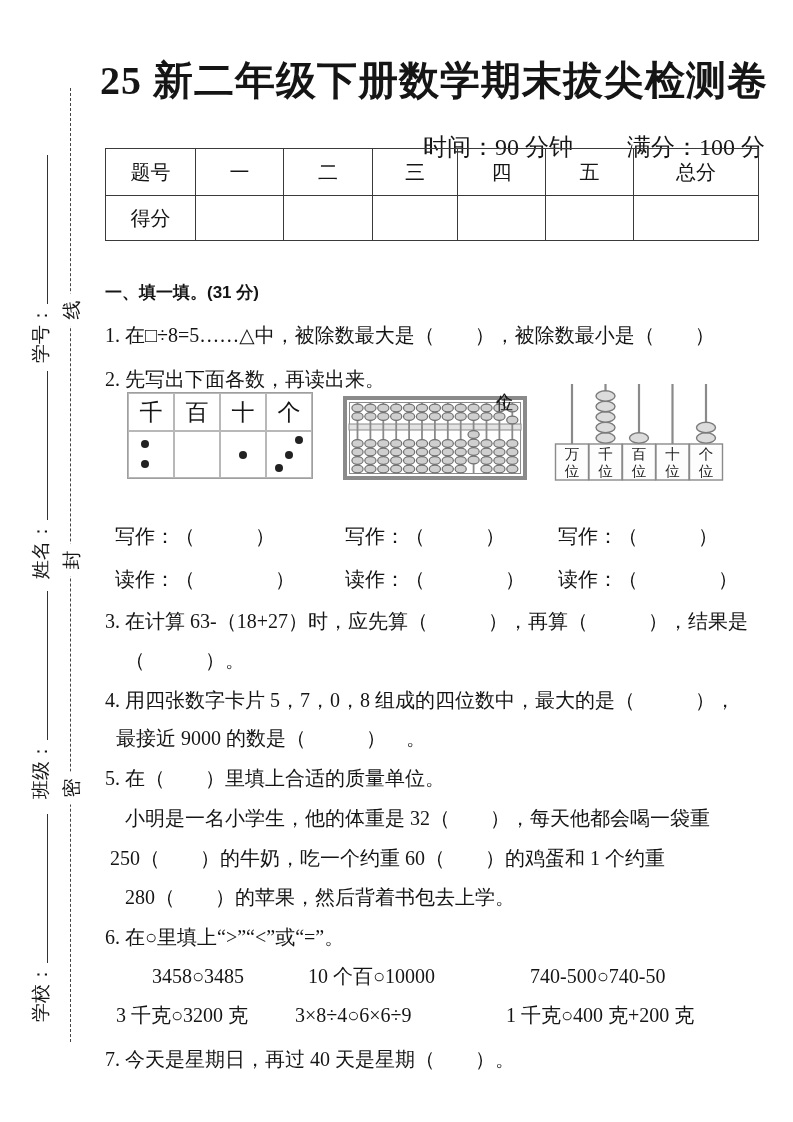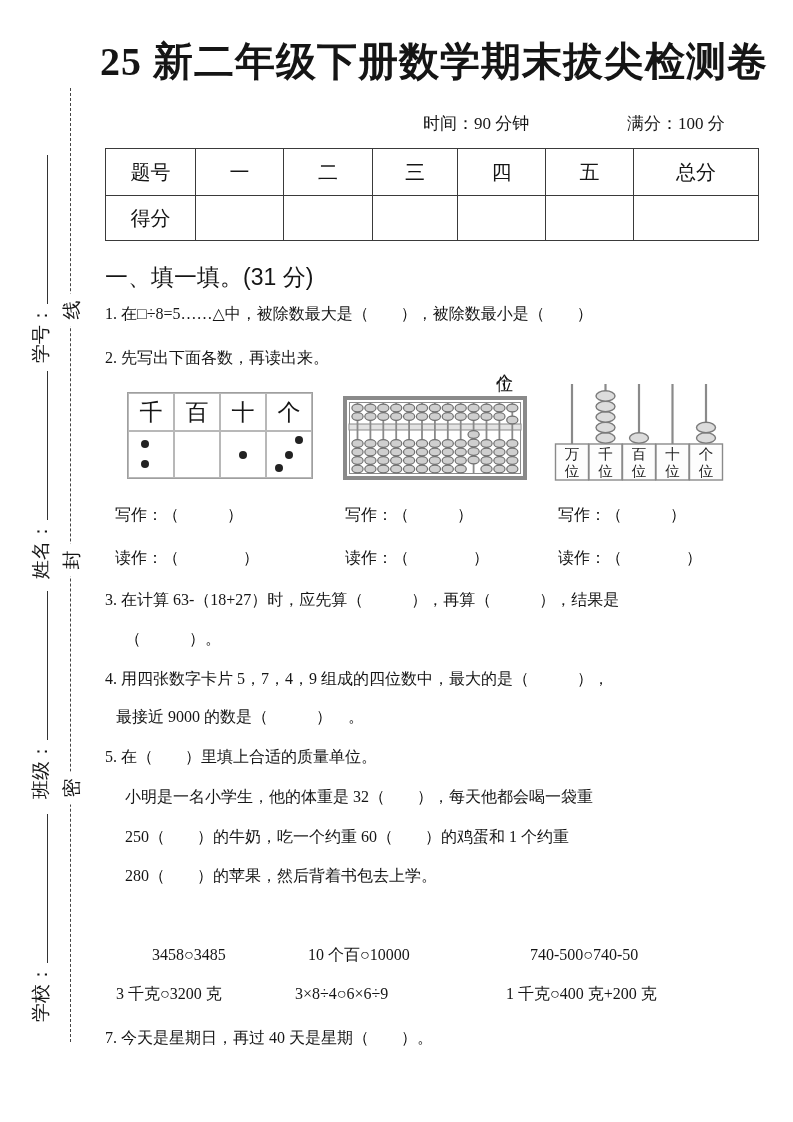--- a/index.html
+++ b/index.html
@@ -1,24 +1,24 @@
 <!DOCTYPE html>
 <html><head>
 <meta charset="utf-8">
 <style>
   * { margin:0; padding:0; box-sizing:border-box; }
   html,body { background:#fff; }
   .page { position:relative; width:793px; height:1122px; background:#fff;
           font-family:"Liberation Serif","DejaVu Serif",serif; color:#151515; overflow:hidden; }
-  .abs { position:absolute; white-space:nowrap; }
-  .t { font-size:16px; line-height:1.2; }
+  .abs { position:absolute; white-space:nowrap;margin-top:19px; }
+  .t { font-size:20px; line-height:1.2; }
   .title { left:100px; top:34px; width:660px; text-align:center;
            font-size:40px; font-weight:bold; letter-spacing:1px; }
-  .meta { font-size:17px; }
-  .sec-heading { font-size:23px; font-weight:normal;
+  .meta { font-size:24px; }
+  .sec-heading { font-size:17px; font-weight:bold;
                  font-family:"Liberation Sans","DejaVu Sans",sans-serif; }
 
   
   .score-table { position:absolute; left:105px; top:148px; border-collapse:collapse; }
   .score-table td { border:1.6px solid #3a3a3a; text-align:center;
                     font-size:20px; vertical-align:middle; }
   .score-table tr.r1 td { height:47px; }
   .score-table tr.r2 td { height:45px; }
 
   
@@ -264,26 +264,27 @@
 
   <span class="abs t" style="left:115px; top:505px">写作：（　　　）</span>
   <span class="abs t" style="left:345px; top:505px">写作：（　　　）</span>
   <span class="abs t" style="left:558px; top:505px">写作：（　　　）</span>
   <span class="abs t" style="left:115px; top:548px">读作：（　　　　）</span>
   <span class="abs t" style="left:345px; top:548px">读作：（　　　　）</span>
   <span class="abs t" style="left:558px; top:548px">读作：（　　　　）</span>
 
   <div class="abs t" style="left:105px; top:590px">3. 在计算 63-（18+27）时，应先算（　　　），再算（　　　），结果是</div>
   <div class="abs t" style="left:125px; top:629px">（　　　）。</div>
-  <div class="abs t" style="left:105px; top:669px">4. 用四张数字卡片 5，7，4，9 组成的四位数中，最大的是（　　　），</div>
+  <div class="abs t" style="left:105px; top:669px">4. 用四张数字卡片 5，7，0，8 组成的四位数中，最大的是（　　　），</div>
   <div class="abs t" style="left:116px; top:707px">最接近 9000 的数是（　　　）　。</div>
   <div class="abs t" style="left:105px; top:747px">5. 在（　　）里填上合适的质量单位。</div>
   <div class="abs t" style="left:125px; top:787px">小明是一名小学生，他的体重是 32（　　），每天他都会喝一袋重</div>
-  <div class="abs t" style="left:125px; top:827px">250（　　）的牛奶，吃一个约重 60（　　）的鸡蛋和 1 个约重</div>
+  <div class="abs t" style="left:110px; top:827px">250（　　）的牛奶，吃一个约重 60（　　）的鸡蛋和 1 个约重</div>
   <div class="abs t" style="left:125px; top:866px">280（　　）的苹果，然后背着书包去上学。</div>
+  <div class="abs t" style="left:105px; top:906px">6. 在○里填上“&gt;”“&lt;”或“=”。</div>
   <span class="abs t" style="left:152px; top:945px">3458○3485</span>
   <span class="abs t" style="left:308px; top:945px">10 个百○10000</span>
   <span class="abs t" style="left:530px; top:945px">740-500○740-50</span>
   <span class="abs t" style="left:116px; top:984px">3 千克○3200 克</span>
   <span class="abs t" style="left:295px; top:984px">3×8÷4○6×6÷9</span>
   <span class="abs t" style="left:506px; top:984px">1 千克○400 克+200 克</span>
   <div class="abs t" style="left:105px; top:1028px">7. 今天是星期日，再过 40 天是星期（　　）。</div>
 
 </div>
 

